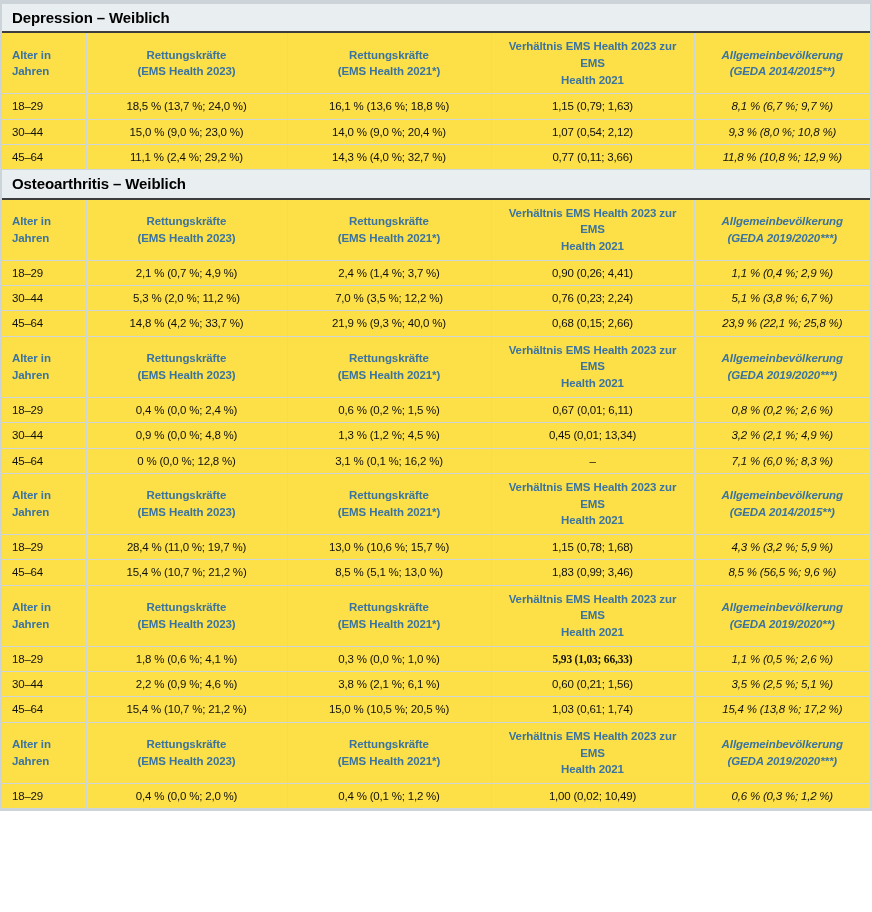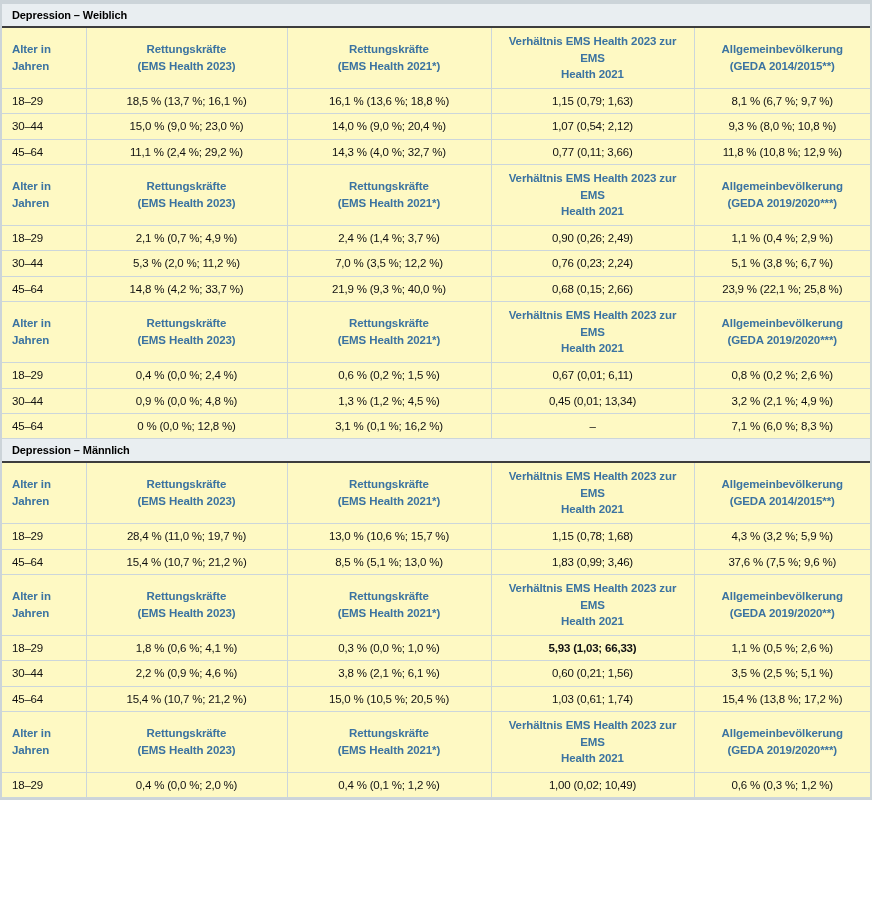--- a/index.html
+++ b/index.html
@@ -12,31 +12,31 @@
   .table-wrap {
     width: 872px;
     border: 2px solid #ccd4d9;
     border-top: 4px solid #ccd4d9;
     background: #ffffff;
   }
   .band {
     background: var(--band-bg, #e9eef1);
     border-bottom: 2px solid #3d3d3d;
     padding: 4px 10px 3px 10px;
-    font-size: 11px;
+    font-size: 15px;
     font-weight: bold;
     line-height: 1.35;
     color: #000000;
     letter-spacing: -0.1px;
   }
   table.grid {
     width: 100%;
     border-collapse: collapse;
     table-layout: fixed;
-    background: #fef9c3;
+    background: #fde047;
   }
   table.grid th {
     color: var(--accent, #3b73a1);
     font-weight: bold;
     font-size: 11.5px;
     line-height: 1.45;
     padding: 5px 4px;
     text-align: center;
     vertical-align: middle;
     border-right: 1px solid #ccd6db;
@@ -56,22 +56,23 @@
     white-space: nowrap;
   }
   table.grid th:first-child,
   table.grid td:first-child {
     text-align: left;
     padding-left: 10px;
   }
   table.grid th:last-child,
   table.grid td:last-child {
     border-right: none;
-  }
-  td.sig { font-weight: bold; }
+    font-style: italic;
+  }
+  td.sig { font-weight: bold; font-family: Liberation Serif, serif; }
 </style>
 </head>
 <body>
 
 <div class="table-wrap">
   <div id="sections-root">
   <section class="section">
     <div class="band">Depression – Weiblich</div>
     <table class="grid">
       <colgroup>
@@ -101,21 +102,21 @@
               </th>
               <th>
                 <div>Allgemeinbevölkerung</div>
                 <div>(GEDA 2014/2015**)</div>
               </th>
             </tr>
           </thead>
       <tbody>
             <tr>
               <td>18–29</td>
-              <td>18,5 % (13,7 %; 16,1 %)</td>
+              <td>18,5 % (13,7 %; 24,0 %)</td>
               <td>16,1 % (13,6 %; 18,8 %)</td>
               <td>1,15 (0,79; 1,63)</td>
               <td>8,1 % (6,7 %; 9,7 %)</td>
             </tr>
             <tr>
               <td>30–44</td>
               <td>15,0 % (9,0 %; 23,0 %)</td>
               <td>14,0 % (9,0 %; 20,4 %)</td>
               <td>1,07 (0,54; 2,12)</td>
               <td>9,3 % (8,0 %; 10,8 %)</td>
@@ -125,20 +126,21 @@
               <td>11,1 % (2,4 %; 29,2 %)</td>
               <td>14,3 % (4,0 %; 32,7 %)</td>
               <td>0,77 (0,11; 3,66)</td>
               <td>11,8 % (10,8 %; 12,9 %)</td>
             </tr>
           </tbody>
     </table>
   </section>
 
   <section class="section">
+    <div class="band">Osteoarthritis – Weiblich</div>
     <table class="grid">
       <colgroup>
         <col style="width:84px">
         <col style="width:201px">
         <col style="width:204px">
         <col style="width:203px">
         <col>
       </colgroup>
       <thead>
             <tr>
@@ -162,21 +164,21 @@
                 <div>Allgemeinbevölkerung</div>
                 <div>(GEDA 2019/2020***)</div>
               </th>
             </tr>
           </thead>
       <tbody>
             <tr>
               <td>18–29</td>
               <td>2,1 % (0,7 %; 4,9 %)</td>
               <td>2,4 % (1,4 %; 3,7 %)</td>
-              <td>0,90 (0,26; 2,49)</td>
+              <td>0,90 (0,26; 4,41)</td>
               <td>1,1 % (0,4 %; 2,9 %)</td>
             </tr>
             <tr>
               <td>30–44</td>
               <td>5,3 % (2,0 %; 11,2 %)</td>
               <td>7,0 % (3,5 %; 12,2 %)</td>
               <td>0,76 (0,23; 2,24)</td>
               <td>5,1 % (3,8 %; 6,7 %)</td>
             </tr>
             <tr>
@@ -243,21 +245,20 @@
               <td>0 % (0,0 %; 12,8 %)</td>
               <td>3,1 % (0,1 %; 16,2 %)</td>
               <td>–</td>
               <td>7,1 % (6,0 %; 8,3 %)</td>
             </tr>
           </tbody>
     </table>
   </section>
 
   <section class="section">
-    <div class="band">Depression – Männlich</div>
     <table class="grid">
       <colgroup>
         <col style="width:84px">
         <col style="width:201px">
         <col style="width:204px">
         <col style="width:203px">
         <col>
       </colgroup>
       <thead>
             <tr>
@@ -289,21 +290,21 @@
               <td>28,4 % (11,0 %; 19,7 %)</td>
               <td>13,0 % (10,6 %; 15,7 %)</td>
               <td>1,15 (0,78; 1,68)</td>
               <td>4,3 % (3,2 %; 5,9 %)</td>
             </tr>
             <tr>
               <td>45–64</td>
               <td>15,4 % (10,7 %; 21,2 %)</td>
               <td>8,5 % (5,1 %; 13,0 %)</td>
               <td>1,83 (0,99; 3,46)</td>
-              <td>37,6 % (7,5 %; 9,6 %)</td>
+              <td>8,5 % (56,5 %; 9,6 %)</td>
             </tr>
           </tbody>
     </table>
   </section>
 
   <section class="section">
     <table class="grid">
       <colgroup>
         <col style="width:84px">
         <col style="width:201px">

